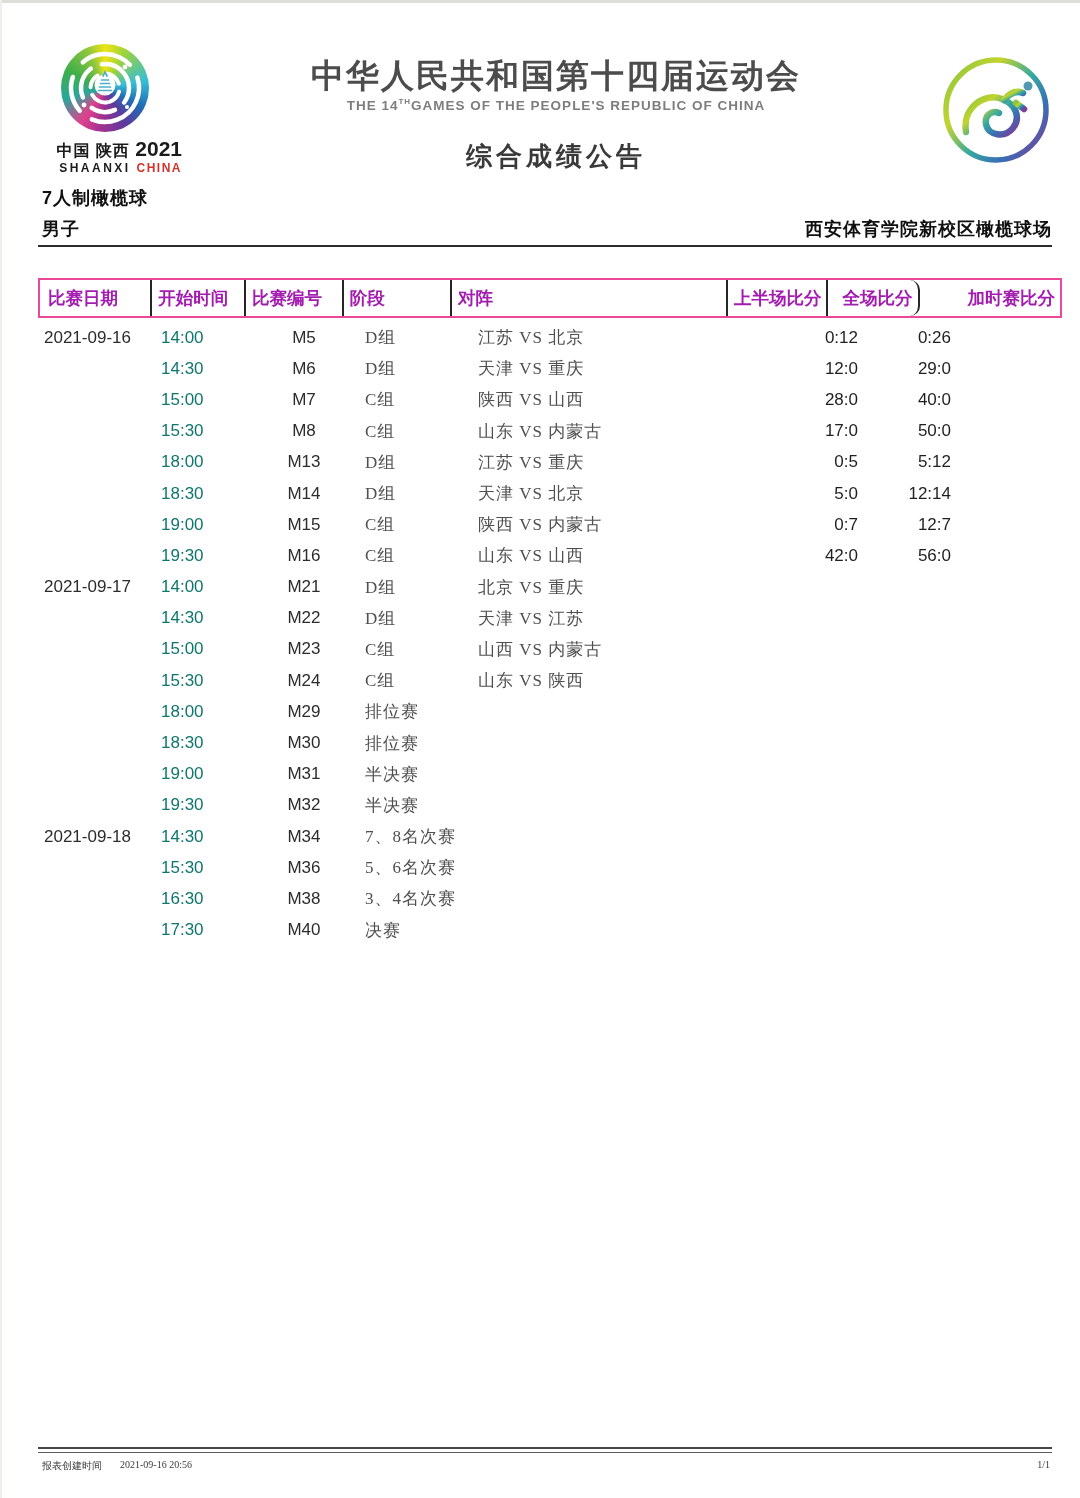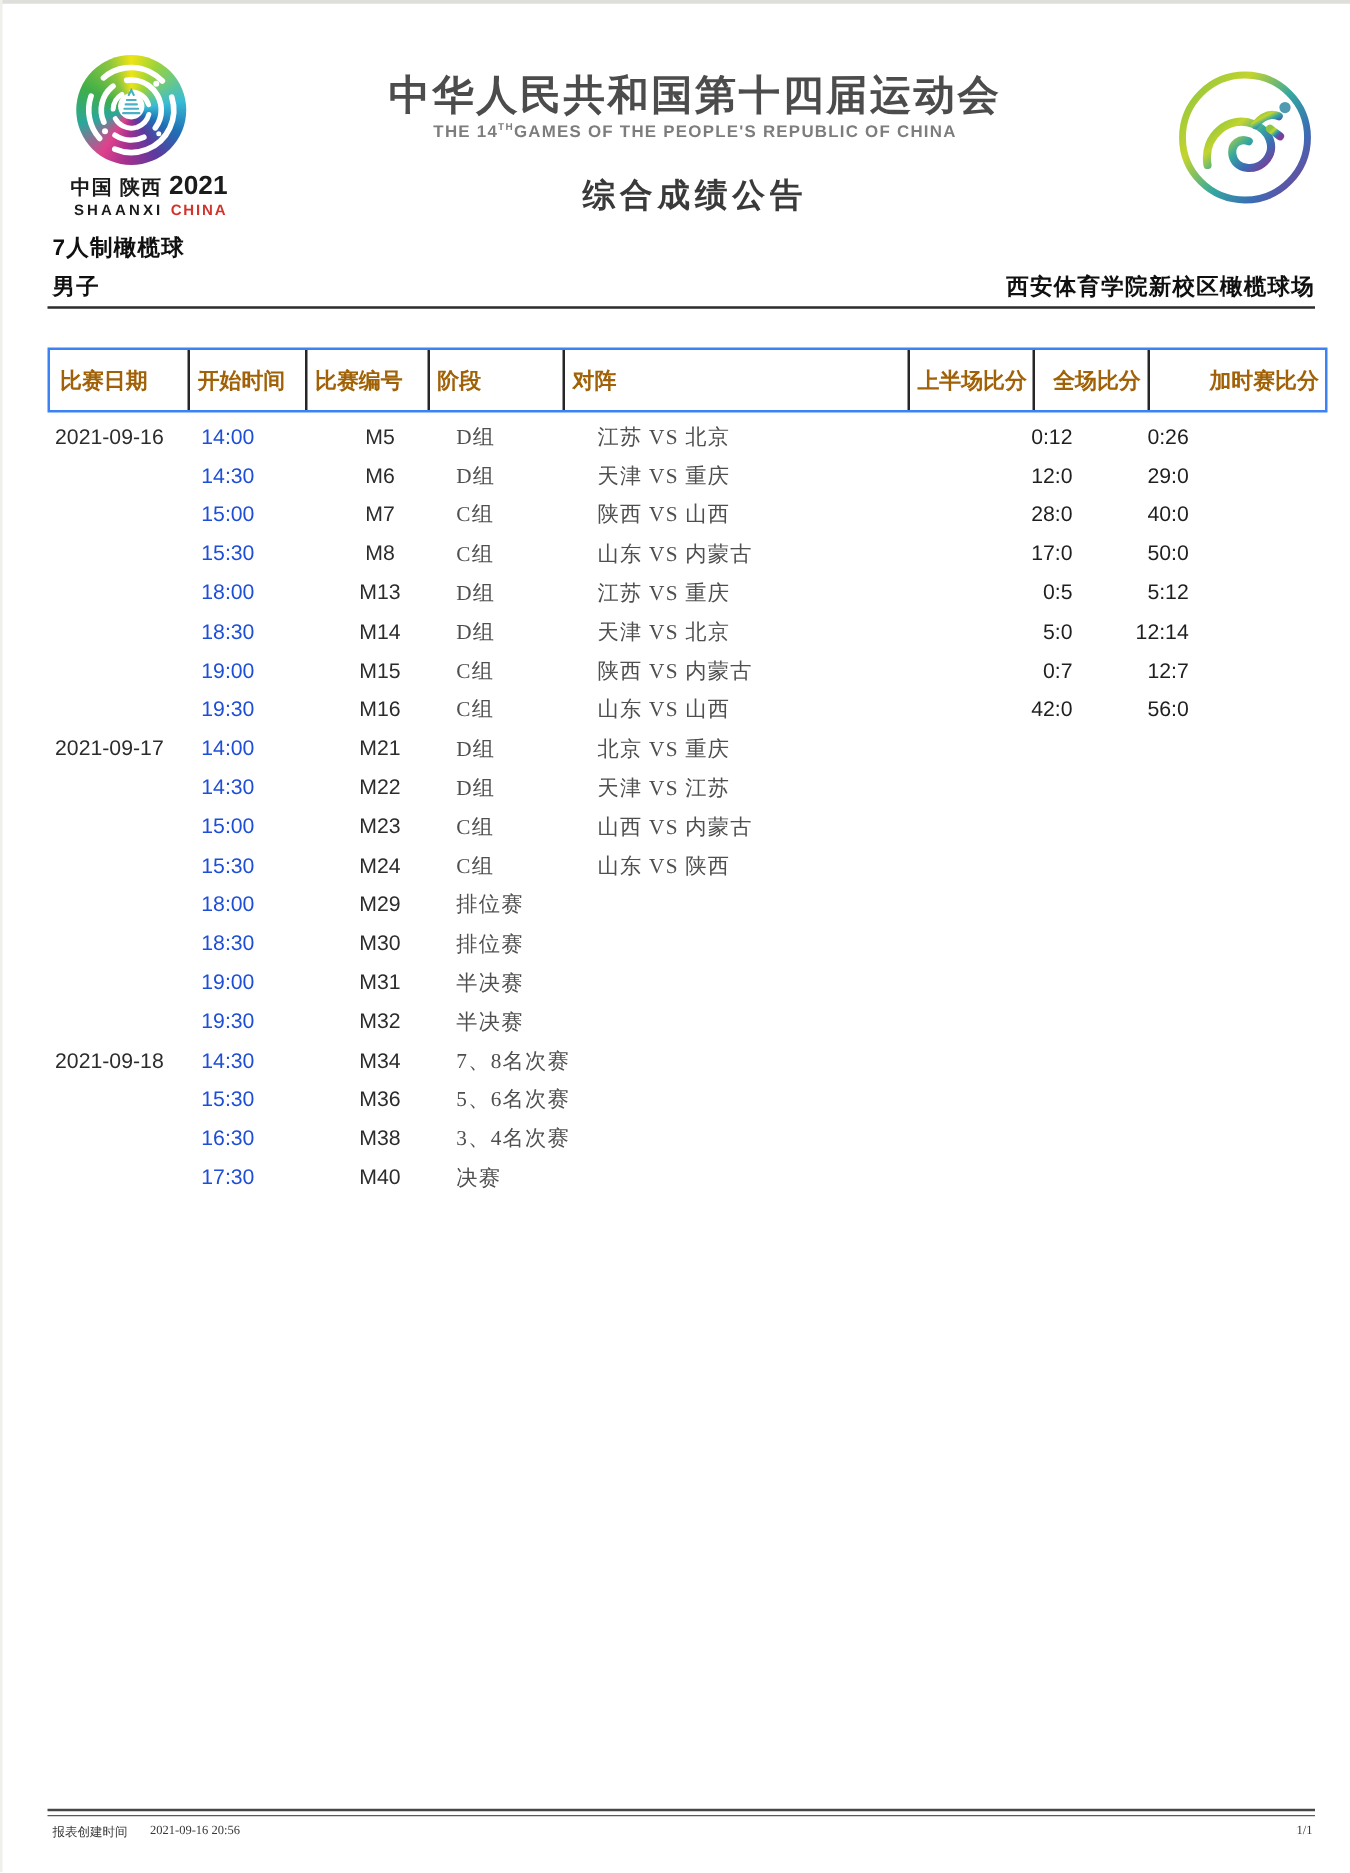--- a/index.html
+++ b/index.html
@@ -36,36 +36,36 @@
 
   .pictogram { position:absolute; left:936px; top:50px; width:120px; height:120px; }
 
   .sport-line { position:absolute; left:42px; top:186px; font-size:18px; font-weight:bold; color:#101010; letter-spacing:1px; }
   .gender-venue { position:absolute; left:42px; top:217px; width:1010px; display:flex; justify-content:space-between; font-size:18px; font-weight:bold; color:#101010; letter-spacing:1px; }
   .head-divider { position:absolute; left:38px; top:245px; width:1014px; border-top:2.5px solid #2c2c2c; }
 
   
   .results-table { position:absolute; left:38px; top:278px; width:1024px; }
   .thead {
-    display:flex; height:52px; box-sizing:border-box;
-    border:2px solid #3b82f6; font-weight:bold; font-size:17.5px; color:#a16207;
+    display:flex; height:40px; box-sizing:border-box;
+    border:2px solid #ec4899; font-weight:bold; font-size:17.5px; color:#a21caf;
   }
   .th { box-sizing:border-box; display:flex; align-items:center; border-right:2px solid #262626; padding:0 6px; }
   .th:last-child { border-right:none;margin-left:40px; }
   .th.c-date { padding-left:8px; }
   .th.c-half, .th.c-full, .th.c-ot { justify-content:flex-end; padding-right:5px; }
 
   .tbody { margin-top:4px; }
   .tr { display:flex; height:31.2px; align-items:center; font-size:17px; }
   .td { box-sizing:border-box; white-space:nowrap; }
   .c-date  { width:117px; } .c-time { width:98px; } .c-no { width:102px;text-align:center; }
   .c-stage { width:113px; } .c-vs  { width:289px; } .c-half { width:105px; }
-  .c-full  { width:95px; }  .c-ot  { width:105px; }
+  .c-full  { width:95px;border-radius:10px; }  .c-ot  { width:105px; }
   .td.c-date { padding-left:6px; color:#2c2c2c; }
-  .td.c-time { padding-left:6px; color:#1d4ed8; }
+  .td.c-time { padding-left:6px; color:#0f766e; }
   .td.c-no   { text-align:center; color:#2c2c2c; }
   .td.c-stage, .td.c-vs {
     font-family:"Liberation Serif","DejaVu Serif",serif;
     color:#4f4f4f; padding-left:10px; letter-spacing:1px;
   }
   .td.c-half, .td.c-full { text-align:right; color:#1f1f1f; }
   .td.c-half { padding-right:4px; }
   .td.c-full { padding-right:6px; }
 
   

